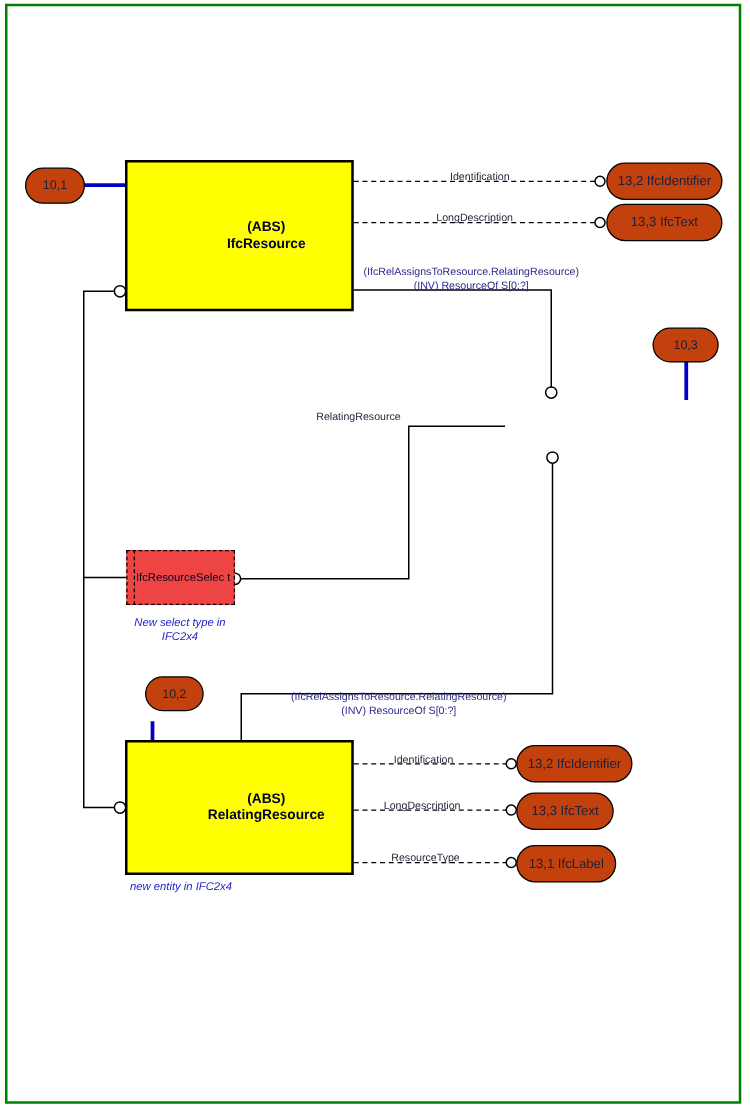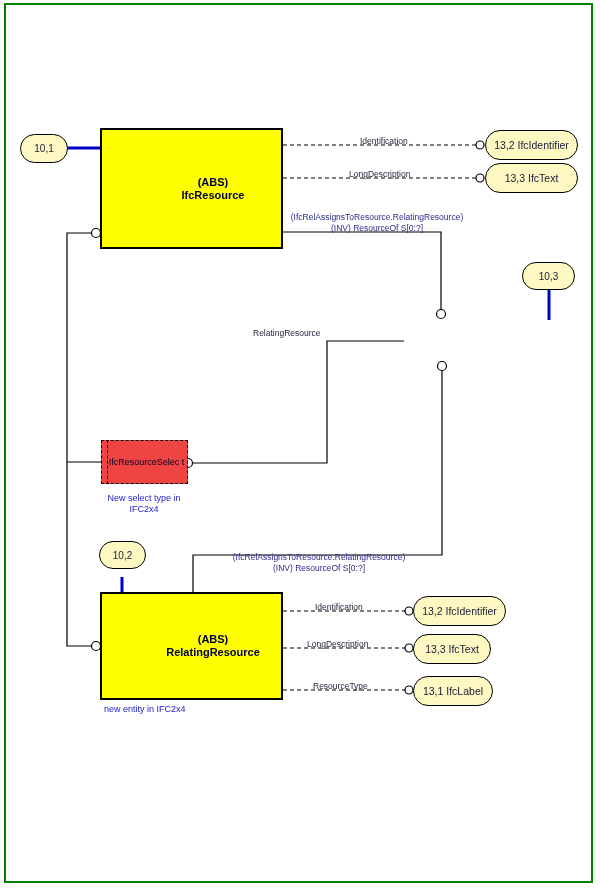--- a/index.html
+++ b/index.html
@@ -69,21 +69,21 @@
   }
   .select-box-inner-edge {
     position: absolute;
     border-left: 1px dashed #000000;
     box-sizing: border-box;
   }
 
   
   .ref-oval {
     position: absolute;
-    background: #fef9c3;
+    background: #c2410c;
     border: 1.5px solid #000000;
     border-radius: 16px;
     box-sizing: border-box;
     display: flex;
     align-items: center;
     justify-content: center;
     color: #20203a;
     font-size: 10px;
     white-space: nowrap;
   }
@@ -103,20 +103,21 @@
     position: absolute;
     font-size: 8.5px;
     color: #2a2a8c;
     white-space: nowrap;
     text-align: center;
     line-height: 11px;
   }
   .note-label {
     position: absolute;
     font-size: 9px;
+    font-style: italic;
     color: #2222cc;
     text-align: center;
     line-height: 11px;
     white-space: nowrap;
   }
 </style>
 </head>
 <body>
 
 <div id="page">
@@ -203,21 +204,21 @@
     <span>(IfcRelAssignsToResource.RelatingResource)</span><br>
     <span>(INV) ResourceOf S[0:?]</span>
   </div>
 
   <div class="entity-box" style="left:100px; top:592px; width:183px; height:108px;">
     <div>
       <span>(ABS)</span>
       <span class="line2">RelatingResource</span>
     </div>
   </div>
-  <div class="ref-oval" style="left:99px; top:541px; width:47px; height:28px;">
+  <div class="ref-oval" style="left:116px; top:541px; width:47px; height:28px;">
     <span>10,2</span>
   </div>
   <div class="note-label" style="left:104px; top:704px; width:180px; text-align:left;">new entity in IFC2x4</div>
 
   <div class="edge-label" style="left:315px; top:602px;">Identification</div>
   <div class="edge-label" style="left:307px; top:639px;">LongDescription</div>
   <div class="edge-label" style="left:313px; top:681px;">ResourceType</div>
 
   <div class="ref-oval attr" style="left:413px; top:596px; width:93px; height:30px;">
     <span>13,2 IfcIdentifier</span>

